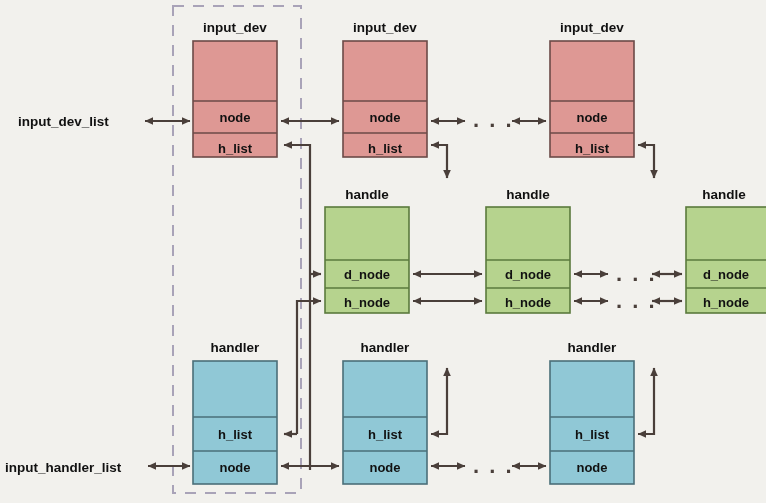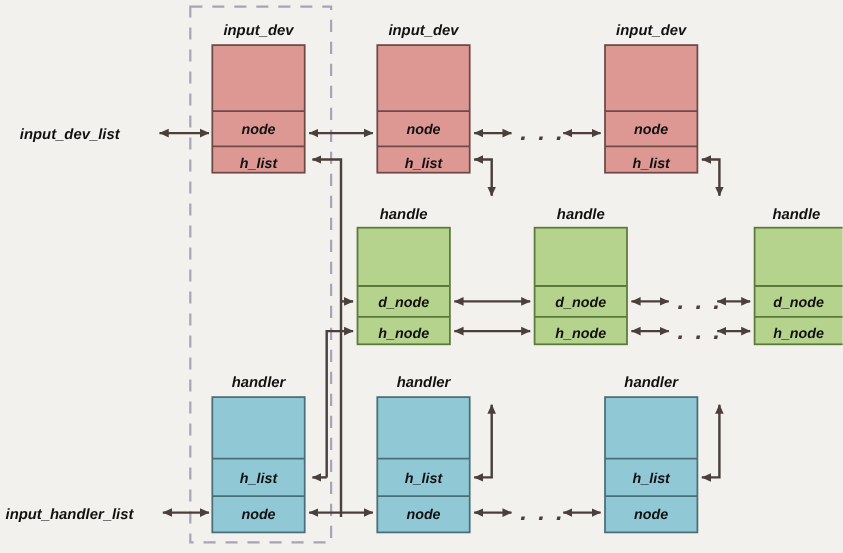--- a/index.html
+++ b/index.html
@@ -2,21 +2,21 @@
 <html><head>
 <meta charset="utf-8">
 <style>
   html,body{margin:0;padding:0;}
   body{
     width:766px;height:503px;
     background:#f2f1ed;
     font-family:"Liberation Sans", sans-serif;
     overflow:hidden;
   }
-  #stage{position:relative;width:766px;height:503px;font-style:italic;}
+  #stage{position:relative;width:766px;height:503px;}
   svg{display:block;}
   .cap-text{
     font-family:"Liberation Sans", sans-serif;
     font-size:13.5px;font-weight:bold;fill:#111111;
   }
   .cell-text{
     font-family:"Liberation Sans", sans-serif;
     font-size:13px;font-weight:bold;fill:#111111;
   }
   .side-text{

